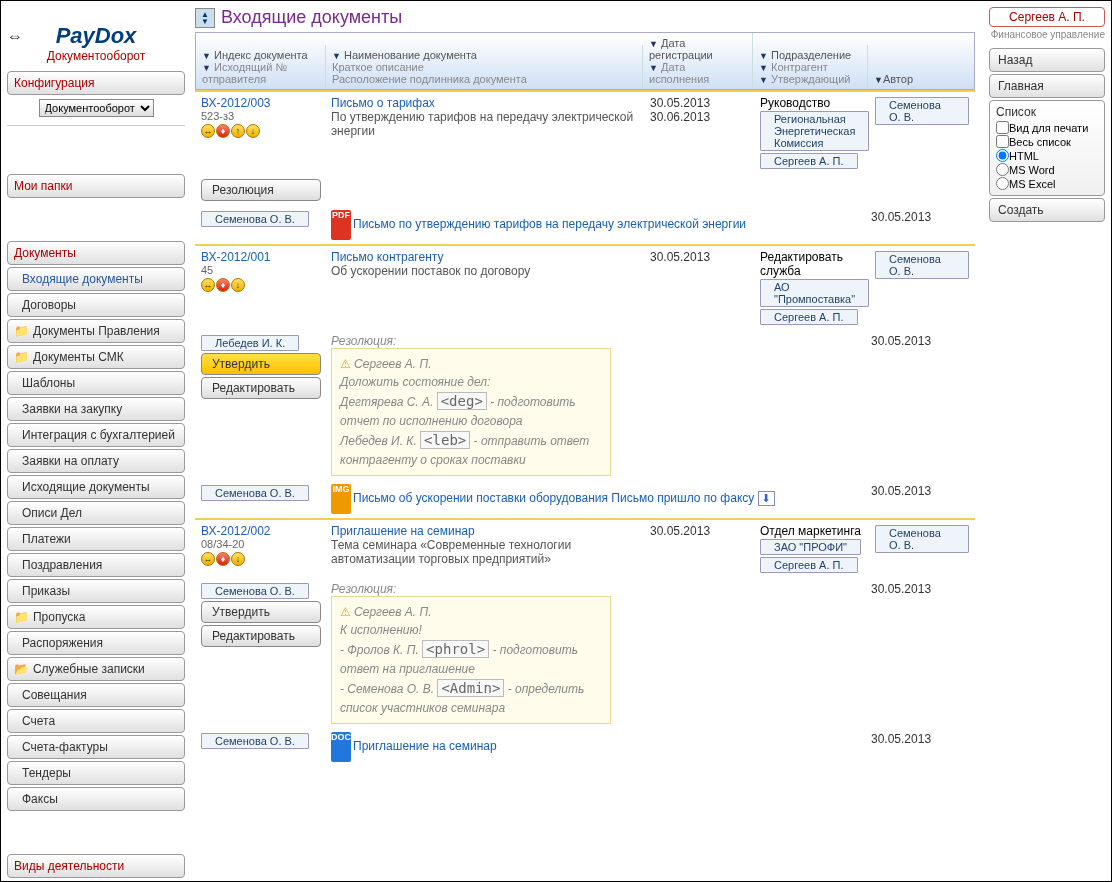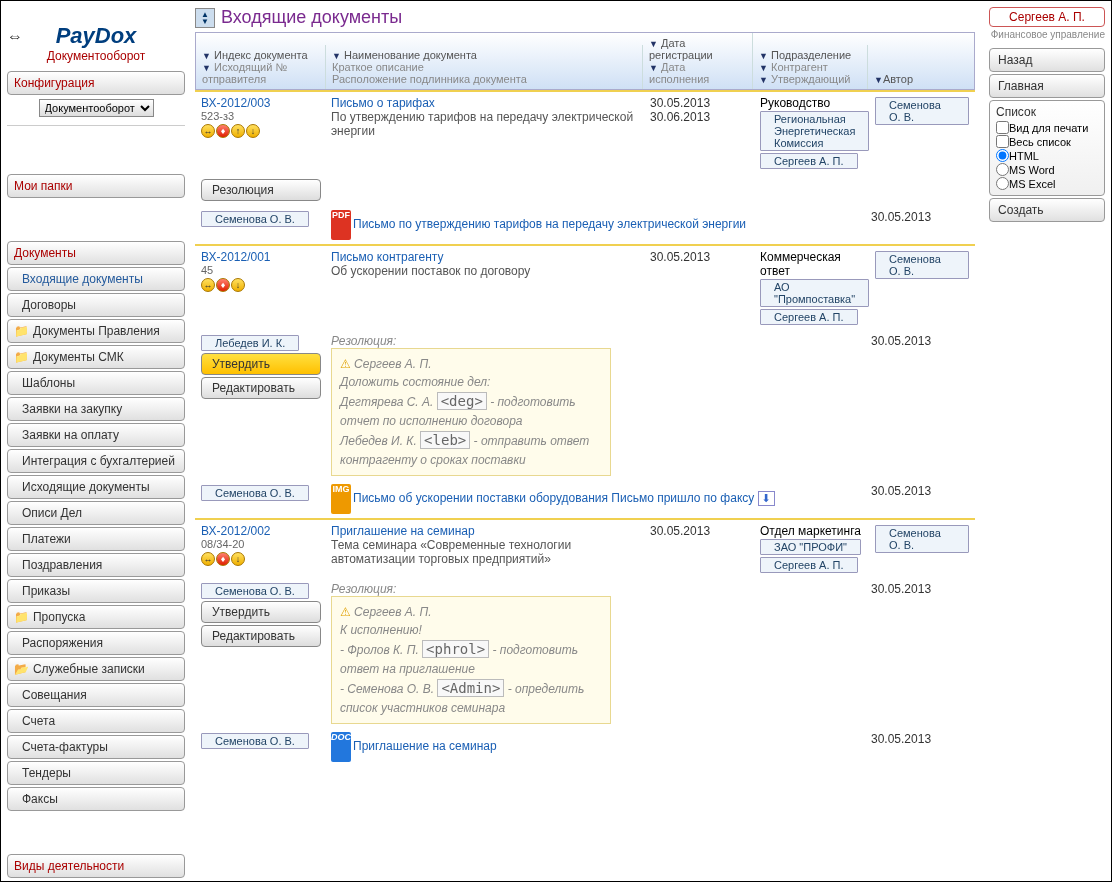--- a/index.html
+++ b/index.html
@@ -48,21 +48,21 @@
 .desc { color: #555; font-size: 12px; }
 .tag { display: inline-block; border: 1px solid #99b; border-radius: 1px; background: #eef4fa; padding: 1px 13px; margin: 1px 0; font-size: 11px; color: #246; cursor: pointer; }
 .btn { display: inline-block; border: 1px solid #888; border-radius: 4px; background: linear-gradient(#fff,#ddd); padding: 3px 10px; margin: 1px 0; font-size: 12px; cursor: pointer; color: #333; width: 120px; }
 .btn.yellow-btn { background: linear-gradient(#ffe040,#ffc000); }
 .resolution-box { background: #fffceb; border: 1px solid #e8d890; padding: 6px 8px; color: #888; font-size: 12px; line-height: 1.5; width: 280px; font-style: italic; }
 .warn-icon { color: #e0a000; font-style: normal; }
 .code-tag { border: 1px solid #bbb; background: #f8f8f8; padding: 0 3px; font-size: 14px; font-family: monospace; color: #666; font-style: normal; }
 .file-icon { display: inline-block; width: 20px; height: 30px; font-size: 9px; font-weight: bold; color: #fff; text-align: center; border-radius: 2px; margin-right: 2px; vertical-align: middle; }
 .file-icon.pdf { background: #d32; }
 .file-icon.img { background: #e90; }
-.file-icon.doc { background: #27d; font-style: italic; }
+.file-icon.doc { background: #27d; }
 .dl-icon { display: inline-block; border: 1px solid #88c; color: #36c; padding: 0 3px; font-size: 11px; cursor: pointer; }
 .right-panel { width: 128px; padding: 6px; }
 .user-badge { border: 1px solid #c55; border-radius: 4px; padding: 2px 6px; color: #a00; font-size: 12px; text-align: center; margin-bottom: 2px; cursor: pointer; }
 .user-sub { color: #888; font-size: 10px; text-align: right; margin-bottom: 8px; }
 .rbtn { border: 1px solid #999; border-radius: 4px; background: linear-gradient(#fff,#e0e0e0); padding: 4px 8px; margin-bottom: 2px; cursor: pointer; color: #333; font-size: 12px; }
 .list-panel { border: 1px solid #999; border-radius: 4px; background: linear-gradient(#fff,#f0f0f0); padding: 4px 6px; margin-bottom: 2px; font-size: 11px; }
 .list-panel .hdr { font-size: 12px; color: #333; margin-bottom: 2px; }
 .chk-row, .rad-row { display: flex; align-items: center; margin: 1px 0; cursor: pointer; }
 </style>
 </head>
@@ -88,22 +88,22 @@
     <div class="nav-item blue indent">Входящие документы</div>
     <div class="nav-item indent">Договоры</div>
     <div class="nav-item folder">
         <span>Документы Правления</span>
       </div>
     <div class="nav-item folder">
         <span>Документы СМК</span>
       </div>
     <div class="nav-item indent">Шаблоны</div>
     <div class="nav-item indent">Заявки на закупку</div>
+    <div class="nav-item indent">Интеграция с бухгалтерией</div>
     <div class="nav-item indent">Заявки на оплату</div>
-    <div class="nav-item indent">Интеграция с бухгалтерией</div>
     <div class="nav-item indent">Исходящие документы</div>
     <div class="nav-item indent">Описи Дел</div>
     <div class="nav-item indent">Платежи</div>
     <div class="nav-item indent">Поздравления</div>
     <div class="nav-item indent">Приказы</div>
     <div class="nav-item folder">
         <span>Пропуска</span>
       </div>
     <div class="nav-item indent">Распоряжения</div>
     <div class="nav-item open-folder">
@@ -199,21 +199,21 @@
         </div>
       </div>
       <div class="c2">
         <div class="link">Письмо контрагенту</div>
         <div class="desc">Об ускорении поставок по договору</div>
       </div>
       <div class="c3">
           <div>30.05.2013</div>
         </div>
       <div class="c4">
-        <div>Коммерческая ответ</div>
+        <div>Редактировать служба</div>
         <span class="tag">АО "Промпоставка"</span><br>
         <span class="tag">Сергеев А. П.</span>
       </div>
       <div class="c5"><span class="tag">Семенова О. В.</span></div>
     </div>
     <div class="doc-row">
       <div class="c1">
         <span class="tag">Лебедев И. К.</span><br>
         <span class="btn yellow-btn">Утвердить</span><br>
         <span class="btn">Редактировать</span>

